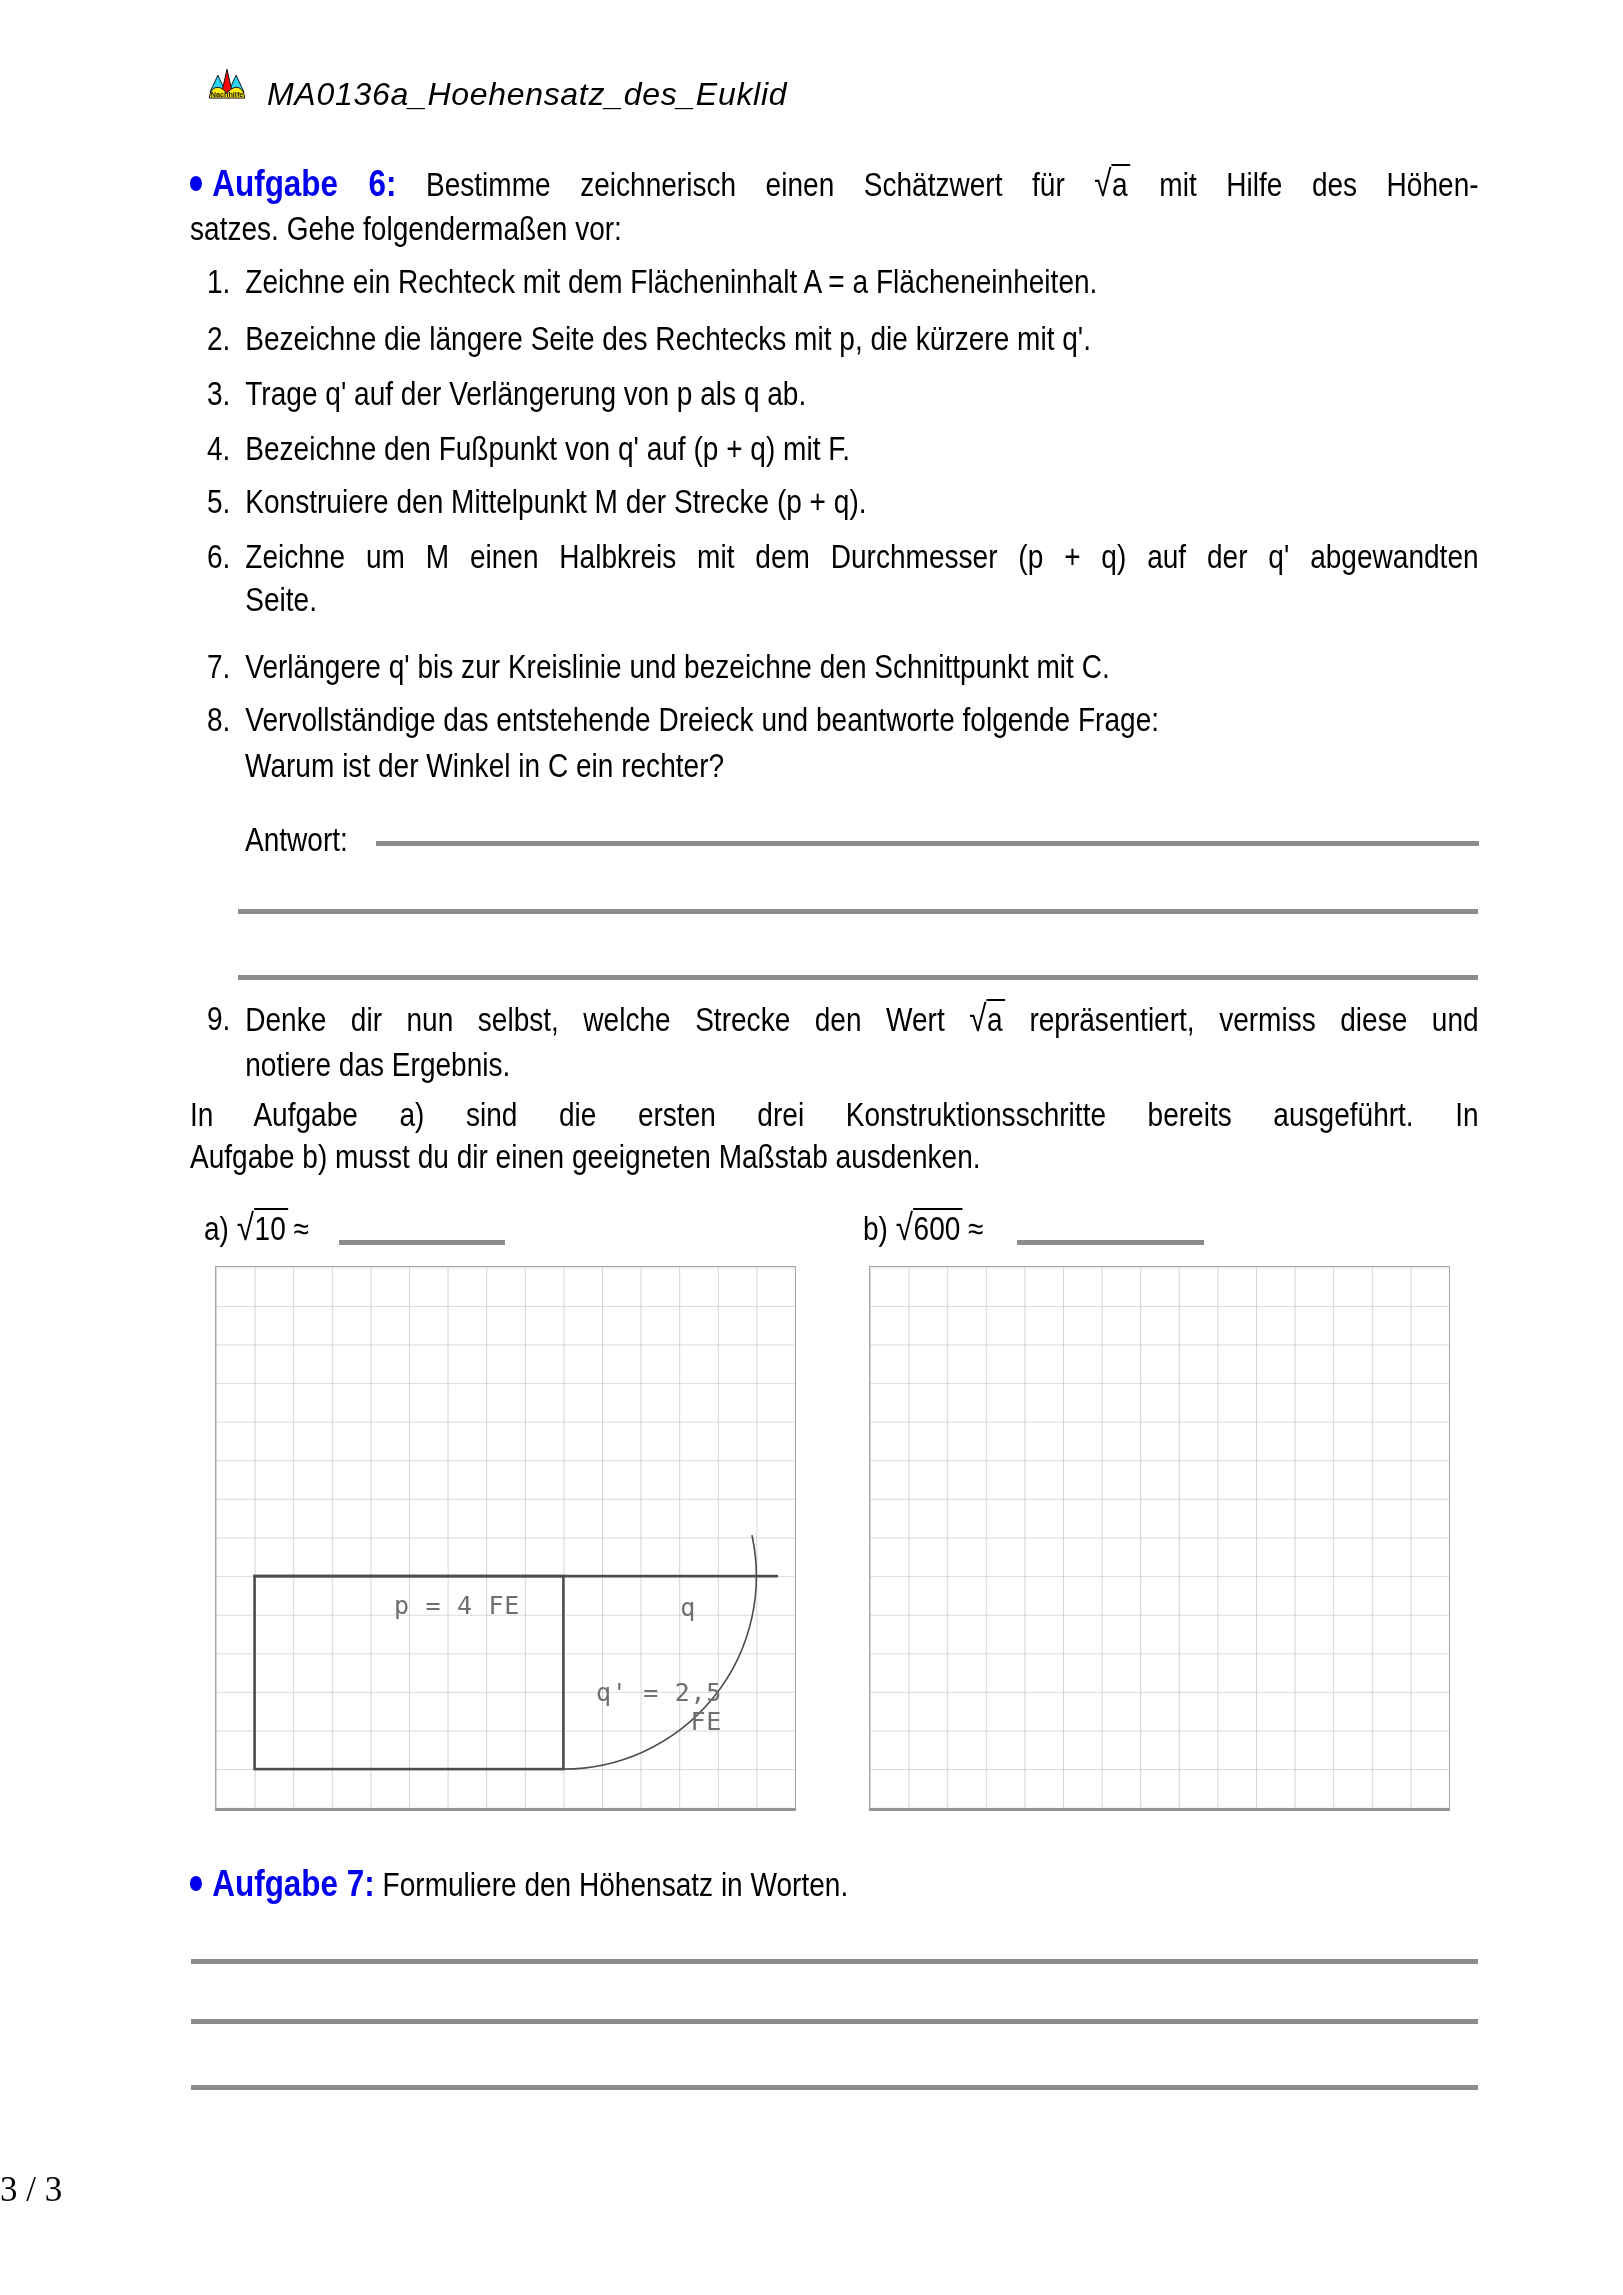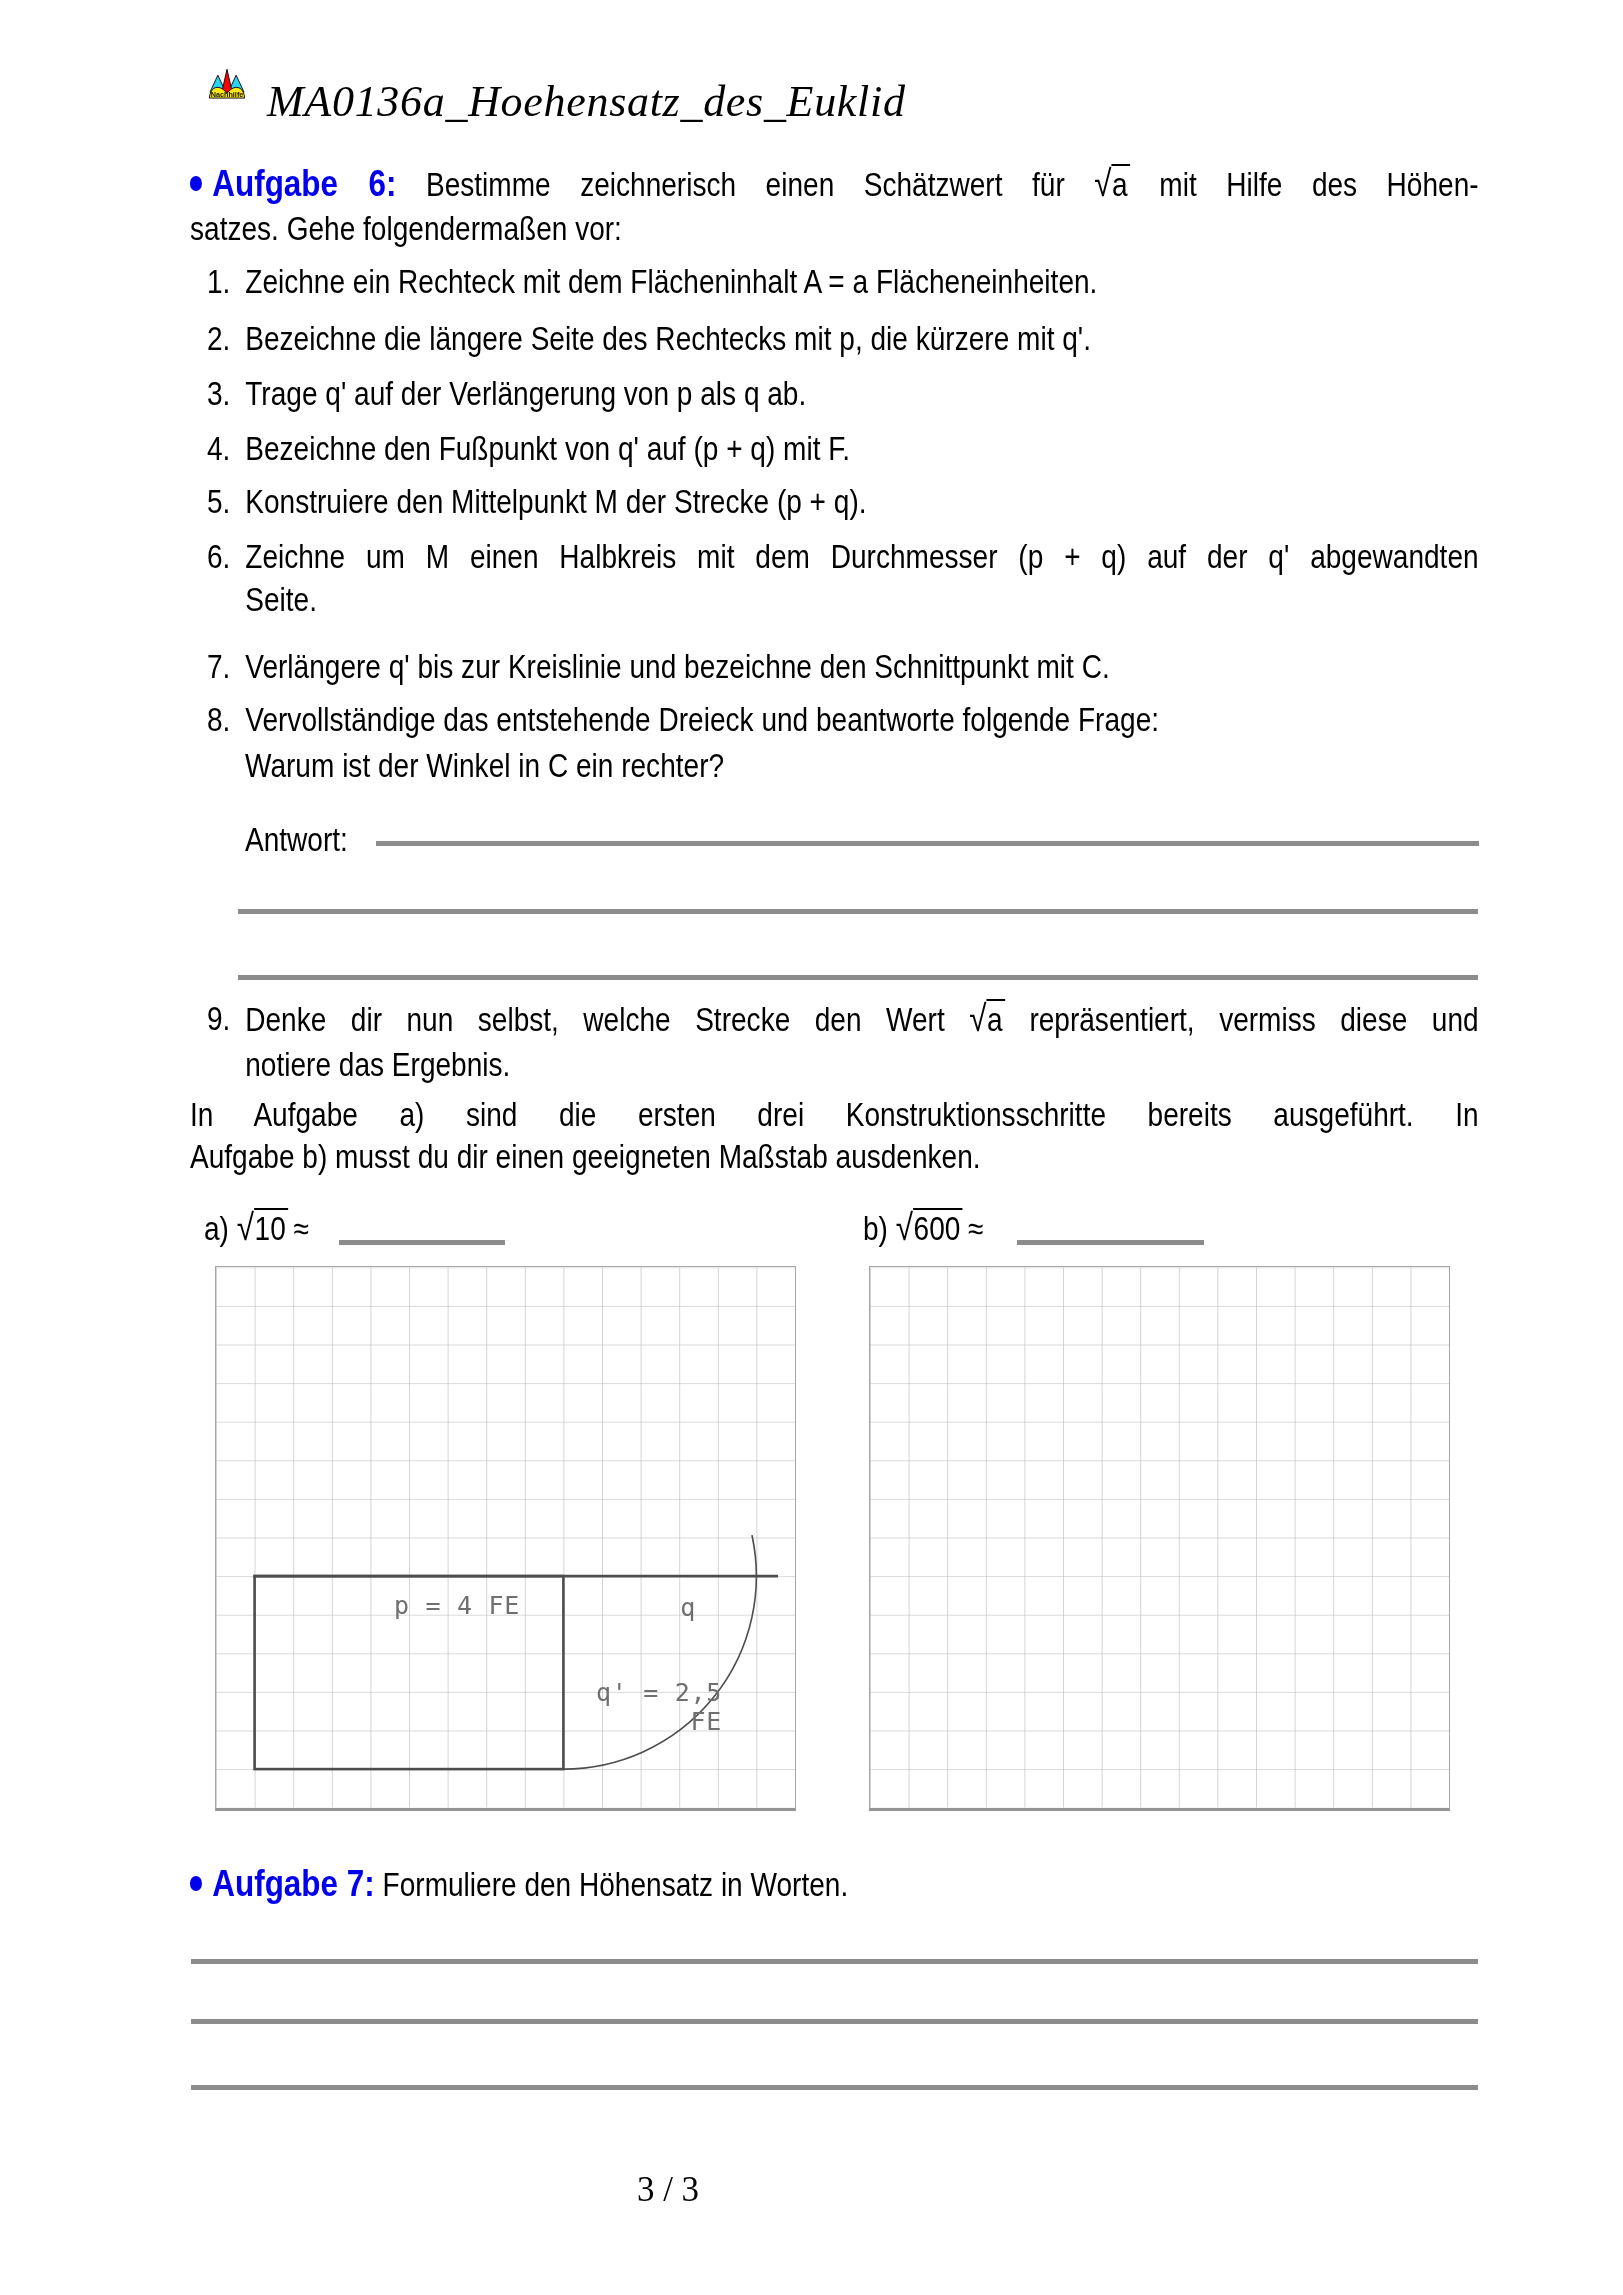--- a/index.html
+++ b/index.html
@@ -17,23 +17,23 @@
   .stepbody{width:1452px;}
   .hline{position:absolute;height:4.6px;background:#8c8c8c;}
   .sq{font-size:1.12em;}
   .rad{border-top:2.6px solid #000;padding:0 2.6px 0 0.7px;}
   .apx{padding-left:6.5px;}
   .gridbox{position:absolute;width:579px;height:541px;border:1.3px solid #a6a6a6;
            border-bottom:3.3px solid #949494;background:#fff;}
   .gridbox svg{position:absolute;left:0;top:0;}
   .glabel{position:absolute;font-family:"DejaVu Sans Mono",monospace;color:#6f6f6f;
           font-size:25px;text-align:right;letter-spacing:0.7px;}
-  .title{position:absolute;left:267px;top:76px;font-family:Liberation Serif, serif;
-         font-style:italic;font-size:44px;letter-spacing:0.7px;}
-  .footer{position:absolute;left:0;top:2170px;width:1336px;text-align:center;
+  .title{position:absolute;left:267px;top:76px;font-family:Liberation Sans, sans-serif;
+         font-style:italic;font-size:32px;letter-spacing:0.7px;}
+  .footer{position:absolute;left:0;top:2170px;width:1336px;text-align:left;
           font-family:"Liberation Serif",serif;font-size:35px;}
   .logo{position:absolute;left:208px;top:68px;width:38px;height:34px;}
 </style>
 </head>
 <body>
 
 <div class="page">
 
   <svg class="logo" viewBox="0 0 58 52">
     <polygon points="3,37 15,11 27,37" fill="#2ad4f5" stroke="#111" stroke-width="1.5"></polygon>

